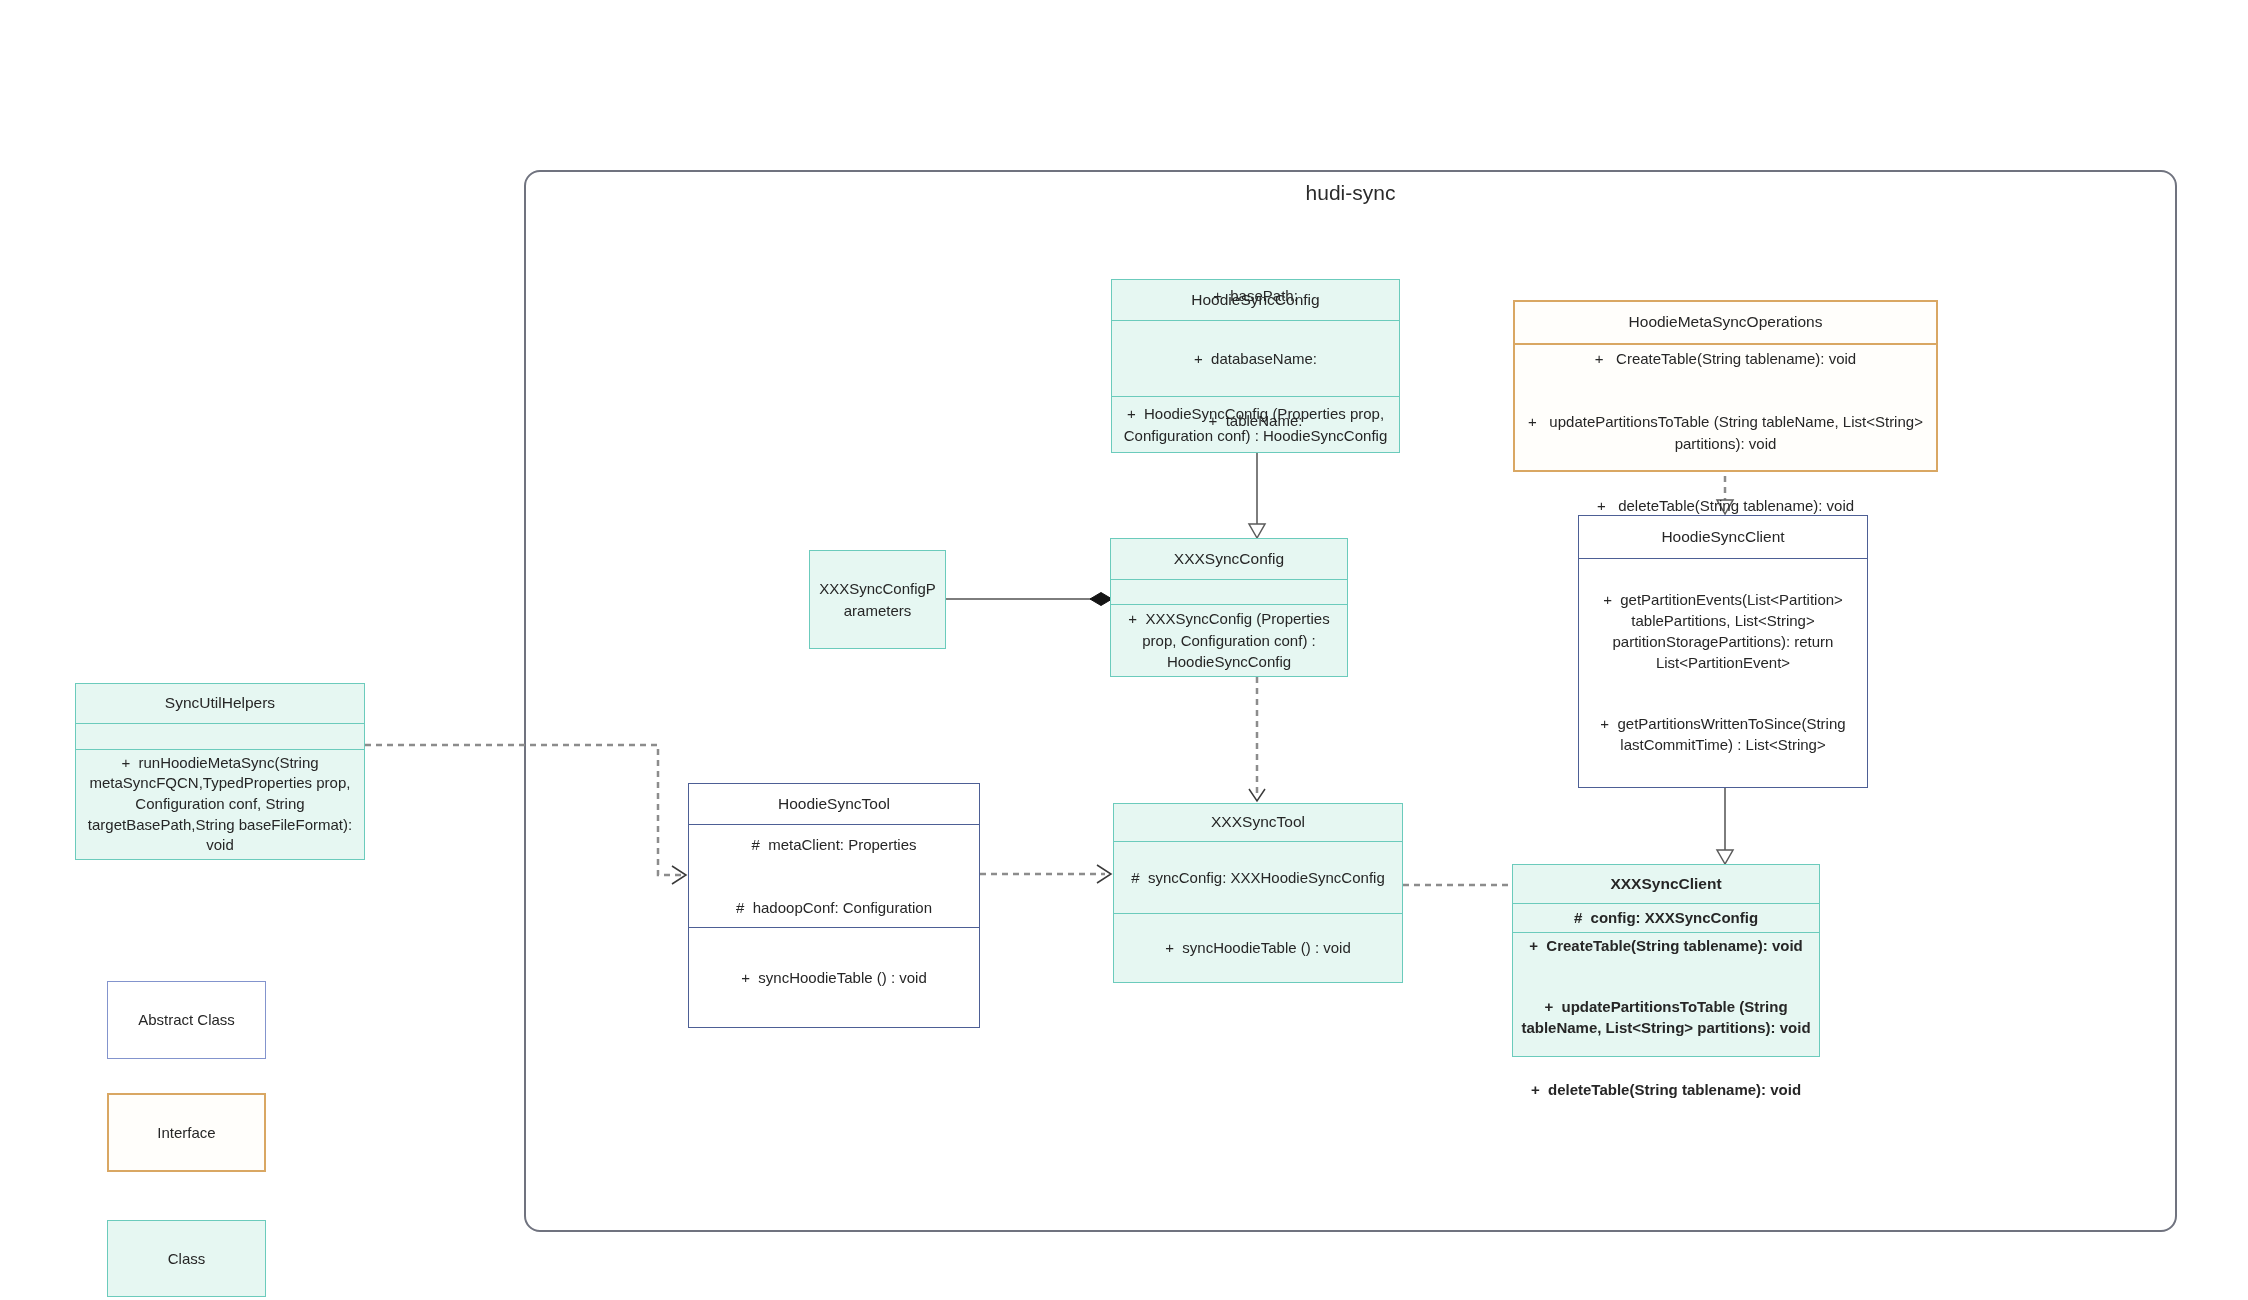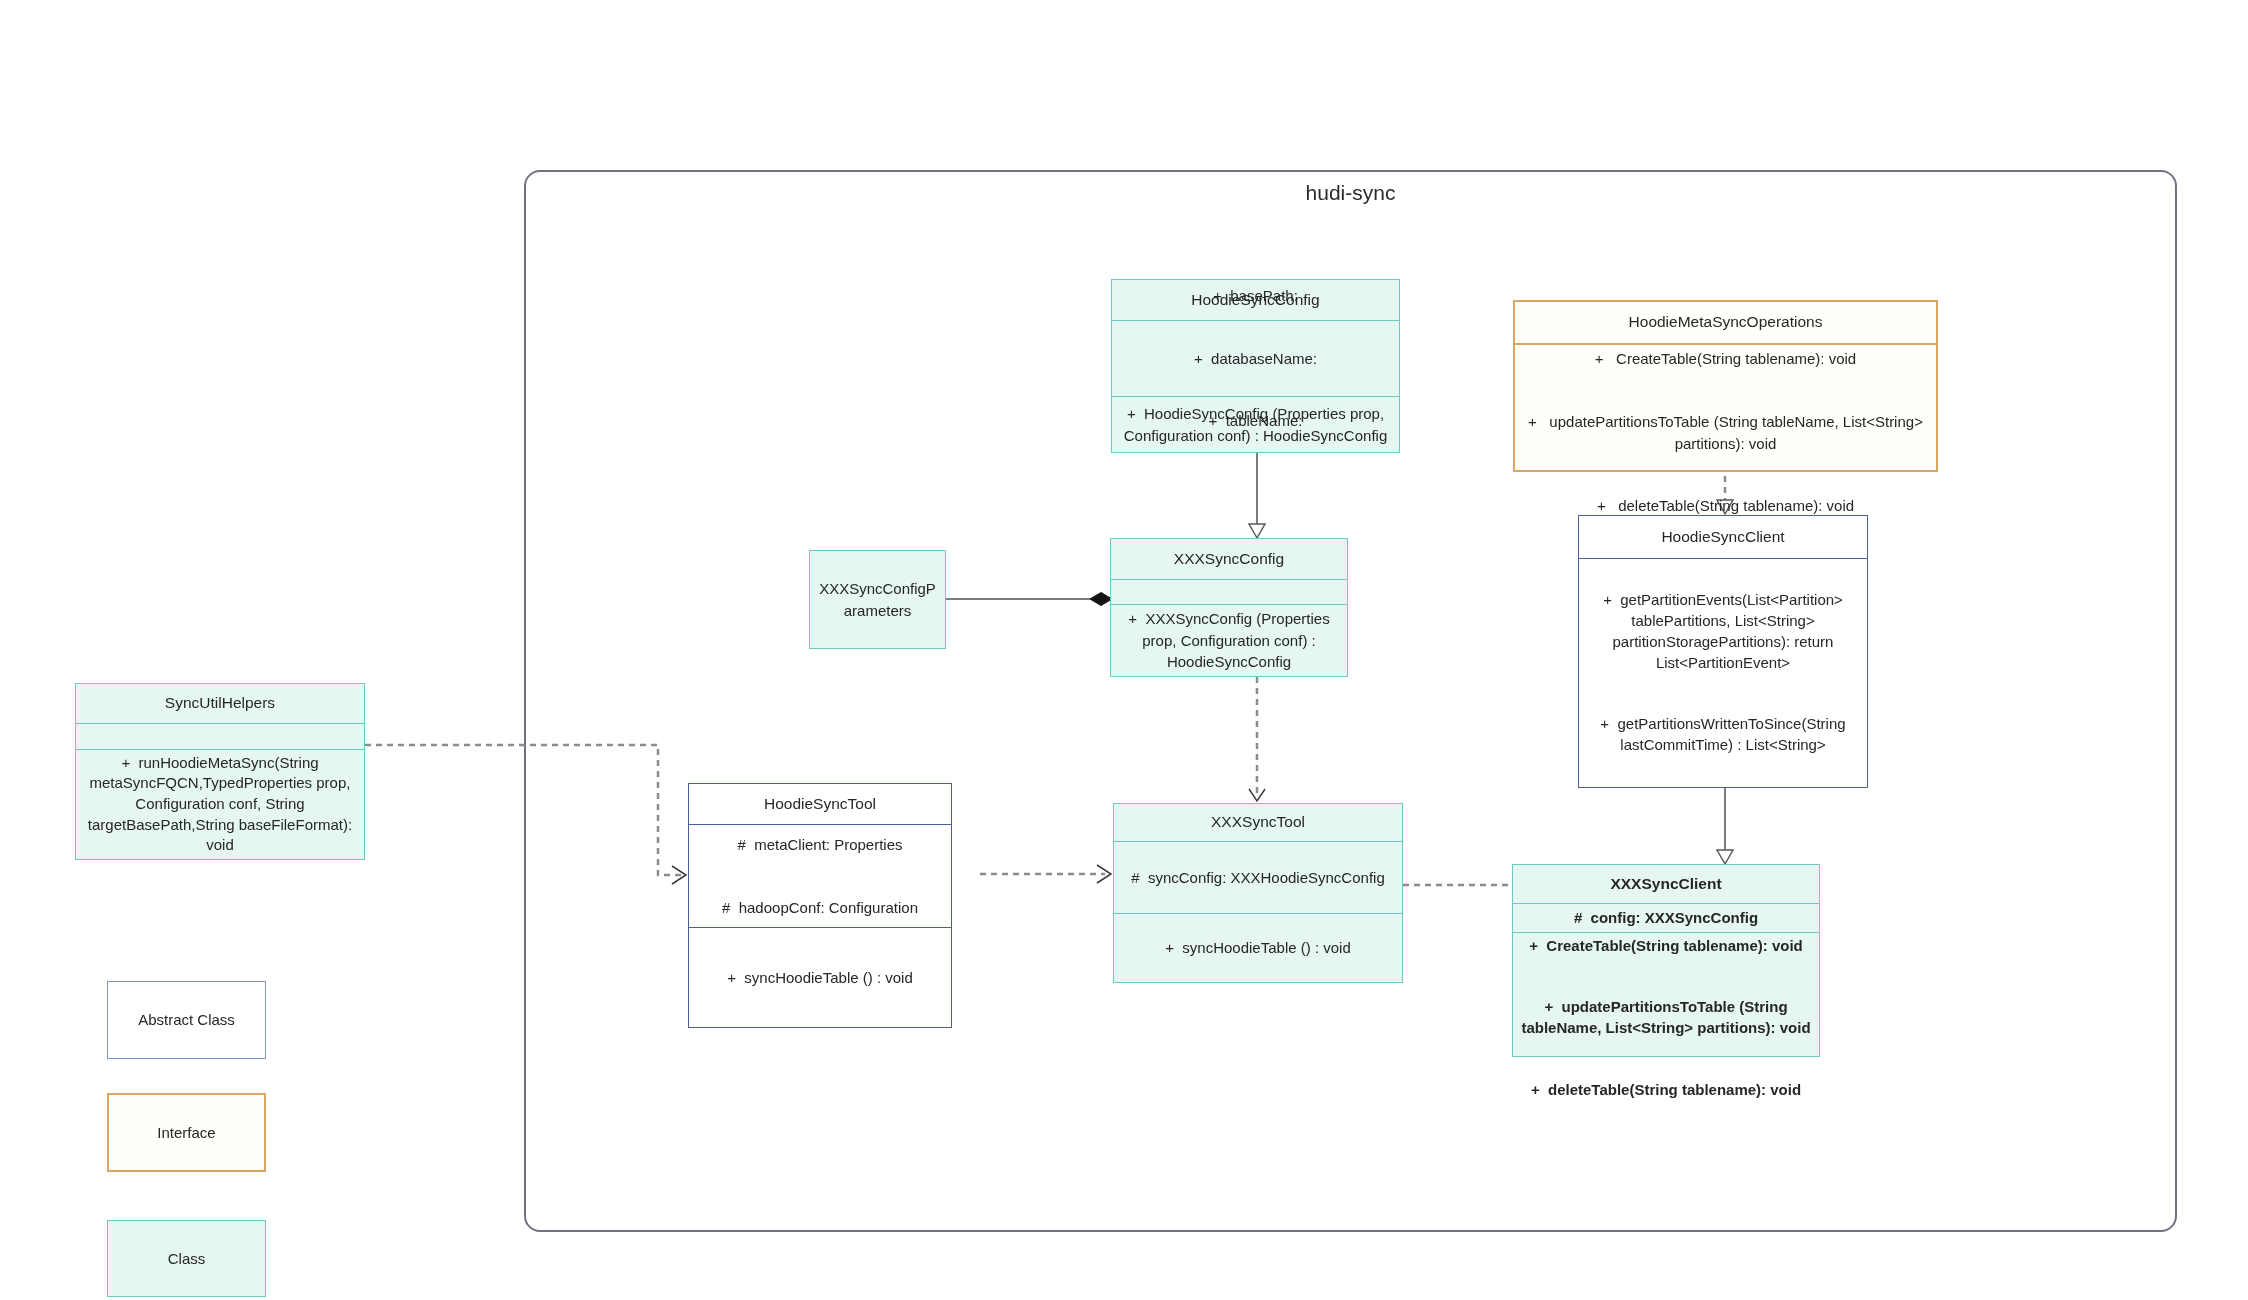--- a/index.html
+++ b/index.html
@@ -118,21 +118,21 @@
   </div>
 
   <div class="cls kind-class" style="left:75px;top:683px;width:290px;height:177px;">
     <div class="title" style="height:39px;">SyncUtilHelpers</div>
     <div class="sec" style="height:44px;"></div>
     <div class="sec grow tight">
       <div class="member">+  runHoodieMetaSync(String metaSyncFQCN,TypedProperties prop, Configuration conf, String targetBasePath,String baseFileFormat): void</div>
     </div>
   </div>
 
-  <div class="cls kind-abstract" style="left:688px;top:783px;width:264px;height:245px;">
+  <div class="cls kind-abstract" style="left:688px;top:783px;width:292px;height:245px;">
     <div class="title" style="height:40px;">HoodieSyncTool</div>
     <div class="sec" style="height:103px;">
       <div class="member">#  metaClient: Properties</div>
       <div class="member">#  hadoopConf: Configuration</div>
     </div>
     <div class="sec grow">
       <div class="member">+  syncHoodieTable () : void</div>
     </div>
   </div>
 

